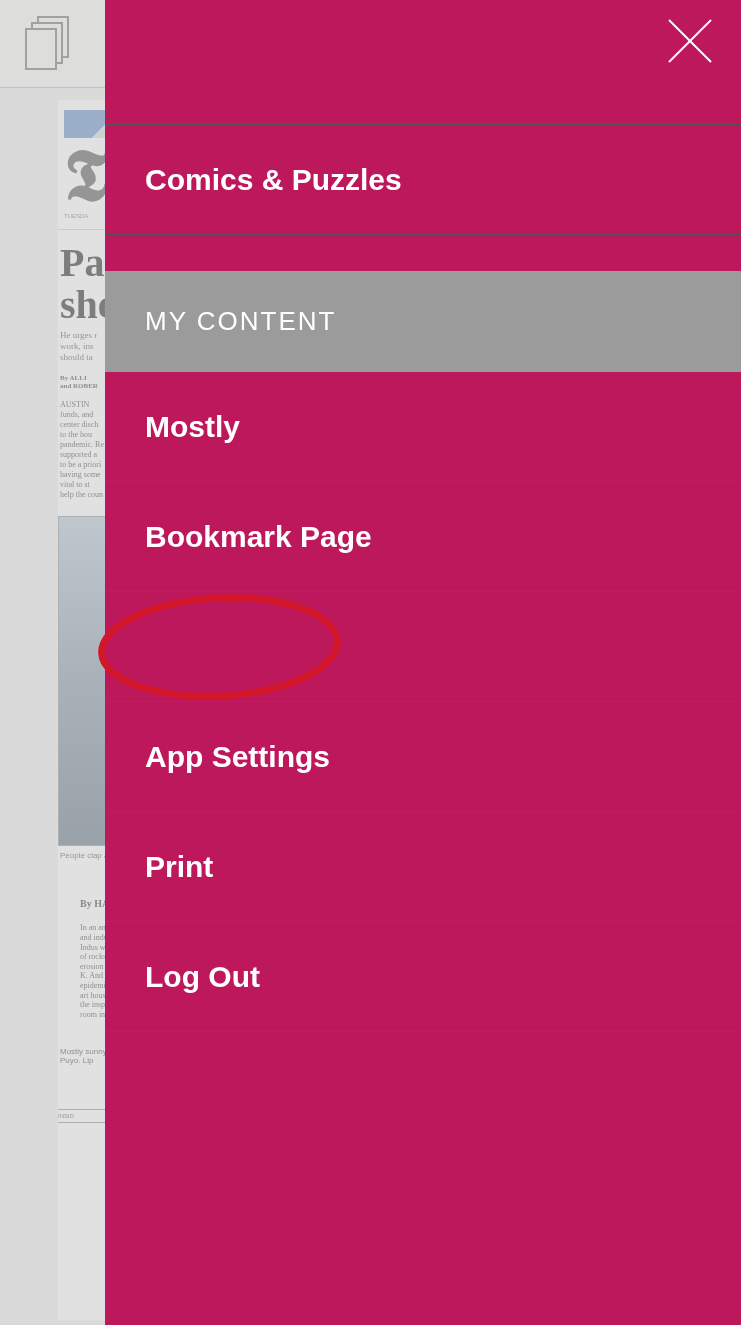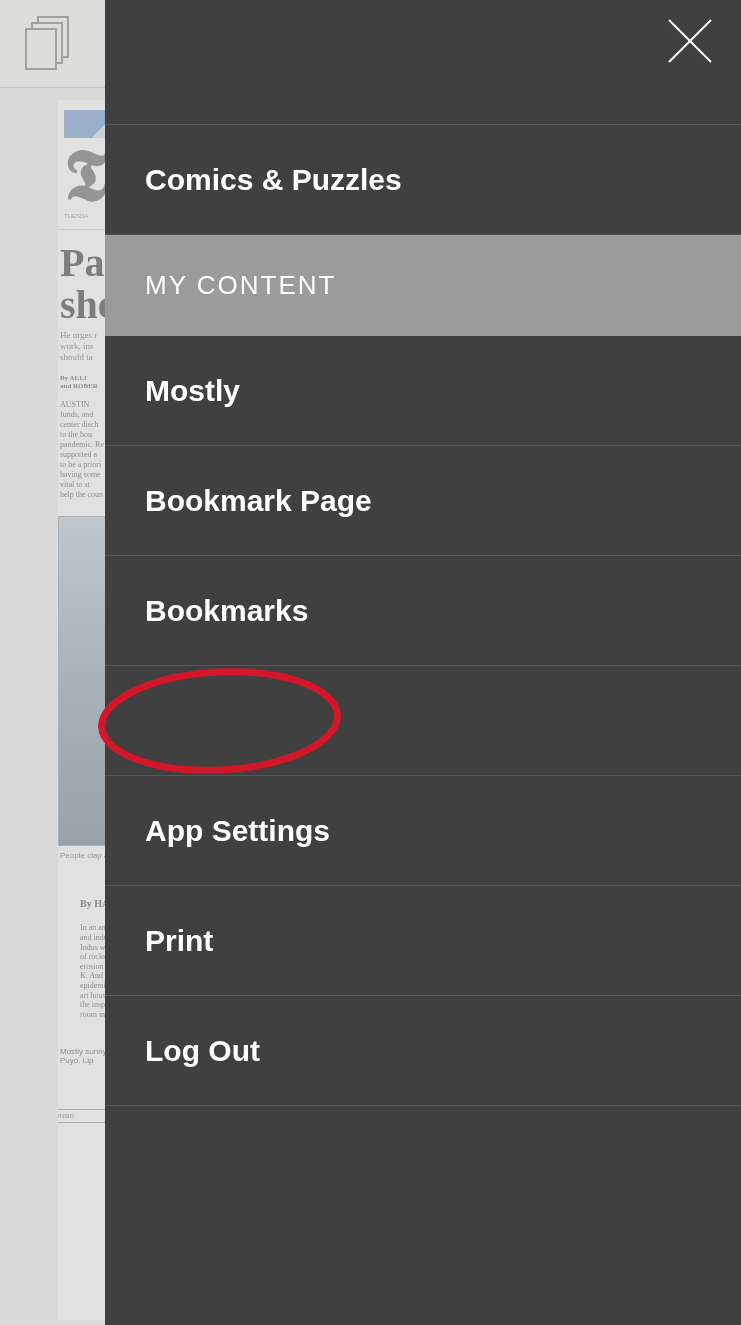--- a/index.html
+++ b/index.html
@@ -185,21 +185,21 @@
       width: 100%;
       height: 100%;
       background: rgba(200,200,200,0.5);
     }
     .drawer {
       position: absolute;
       top: 0;
       right: 0;
       width: 636px;
       height: 100%;
-      background: #404040;
+      background: #be185d;
       display: flex;
       flex-direction: column;
     }
     .drawer-header {
       height: 125px;
       display: flex;
       justify-content: flex-end;
       align-items: flex-start;
       padding: 16px 26px 0 0;
       border-bottom: 1px solid #555555;
@@ -223,20 +223,21 @@
     .menu-section-header {
       height: 101px;
       display: flex;
       align-items: center;
       padding-left: 40px;
       background: #9b9b9b;
       color: #ffffff;
       font-size: 26px;
       font-weight: 400;
       letter-spacing: 2px;
+      margin-top: 36px;
     }
     .highlight-circle {
       position: absolute;
       left: -11px;
       top: 50%;
       transform: translateY(-50%);
       width: 251px;
       height: 113px;
       pointer-events: none;
     }
@@ -320,23 +321,20 @@
     <span>MY CONTENT</span>
   </div>
 
   <div class="menu-item">
     <span>Mostly</span>
   </div>
   <div class="menu-item">
     <span>Bookmark Page</span>
   </div>
   <div class="menu-item">
-    <span>Bookmarks</span>
-  </div>
-  <div class="menu-item">
     <svg class="highlight-circle" viewBox="0 0 251 113">
       <ellipse cx="125.5" cy="56.5" rx="118" ry="49" fill="none" stroke="#d4162a" stroke-width="7" transform="rotate(-3 125.5 56.5)"></ellipse>
     </svg>
   </div>
   <div class="menu-item">
     <span>App Settings</span>
   </div>
   <div class="menu-item">
     <span>Print</span>
   </div>

